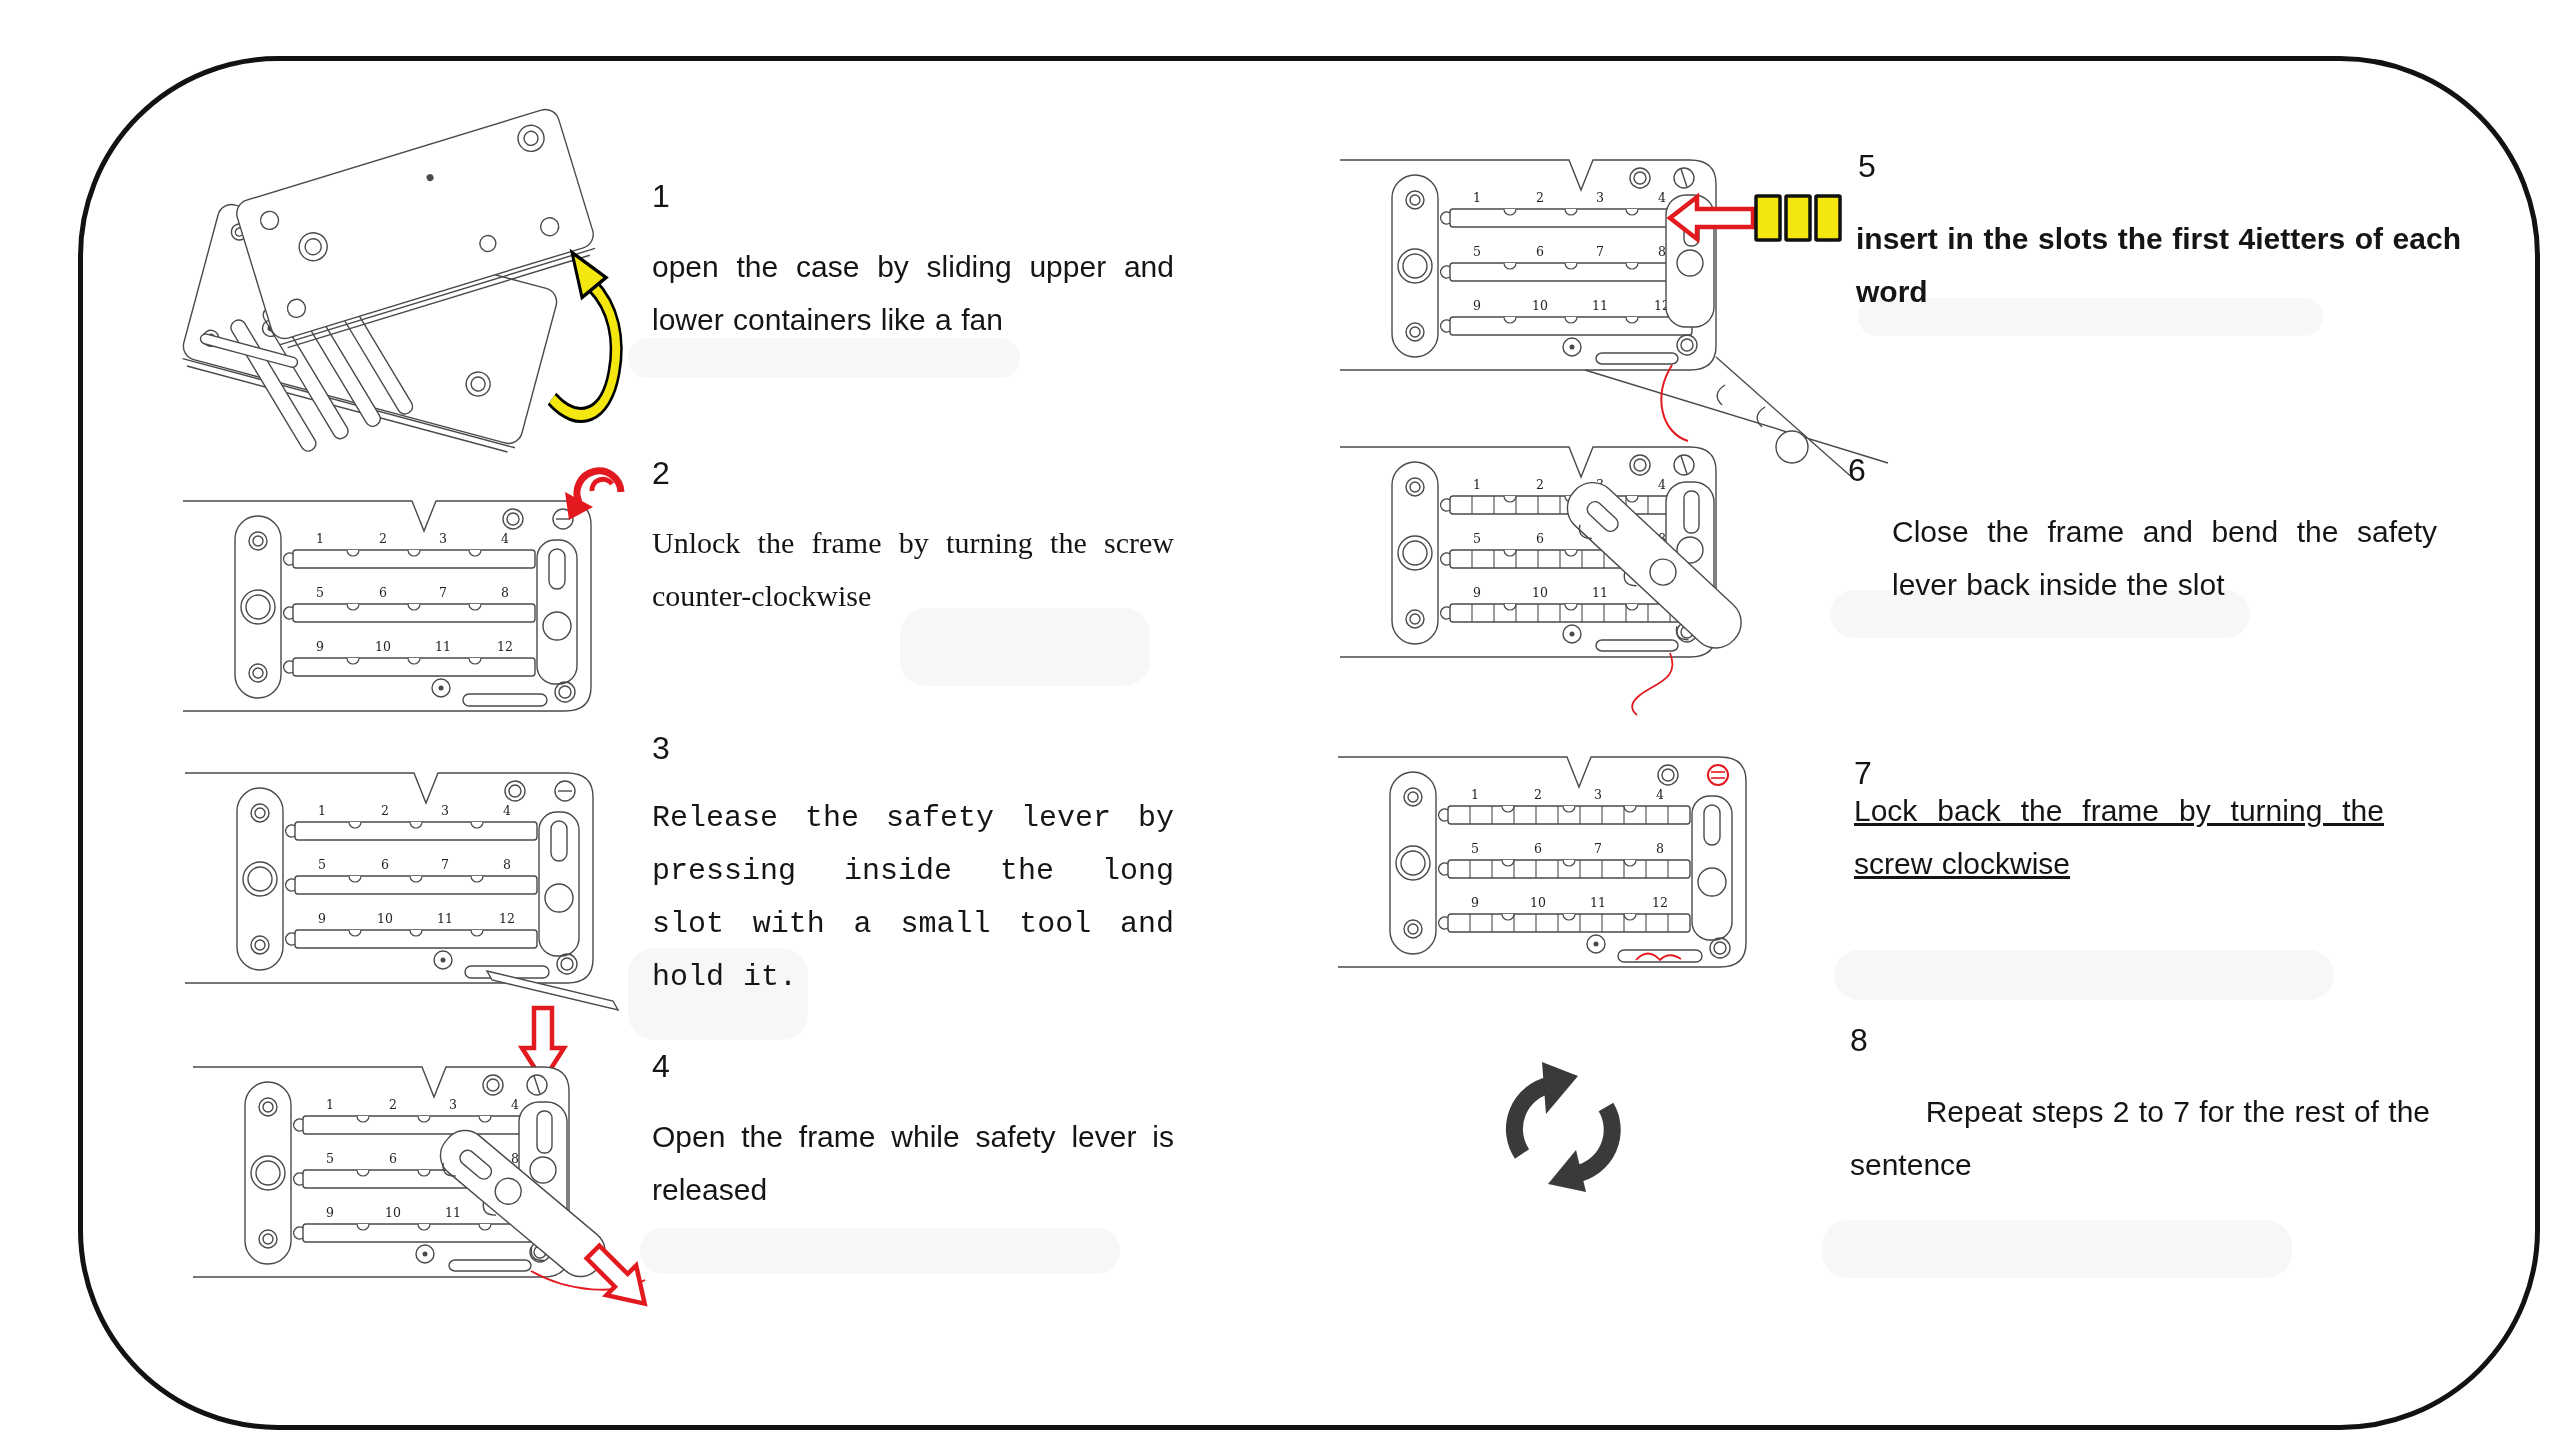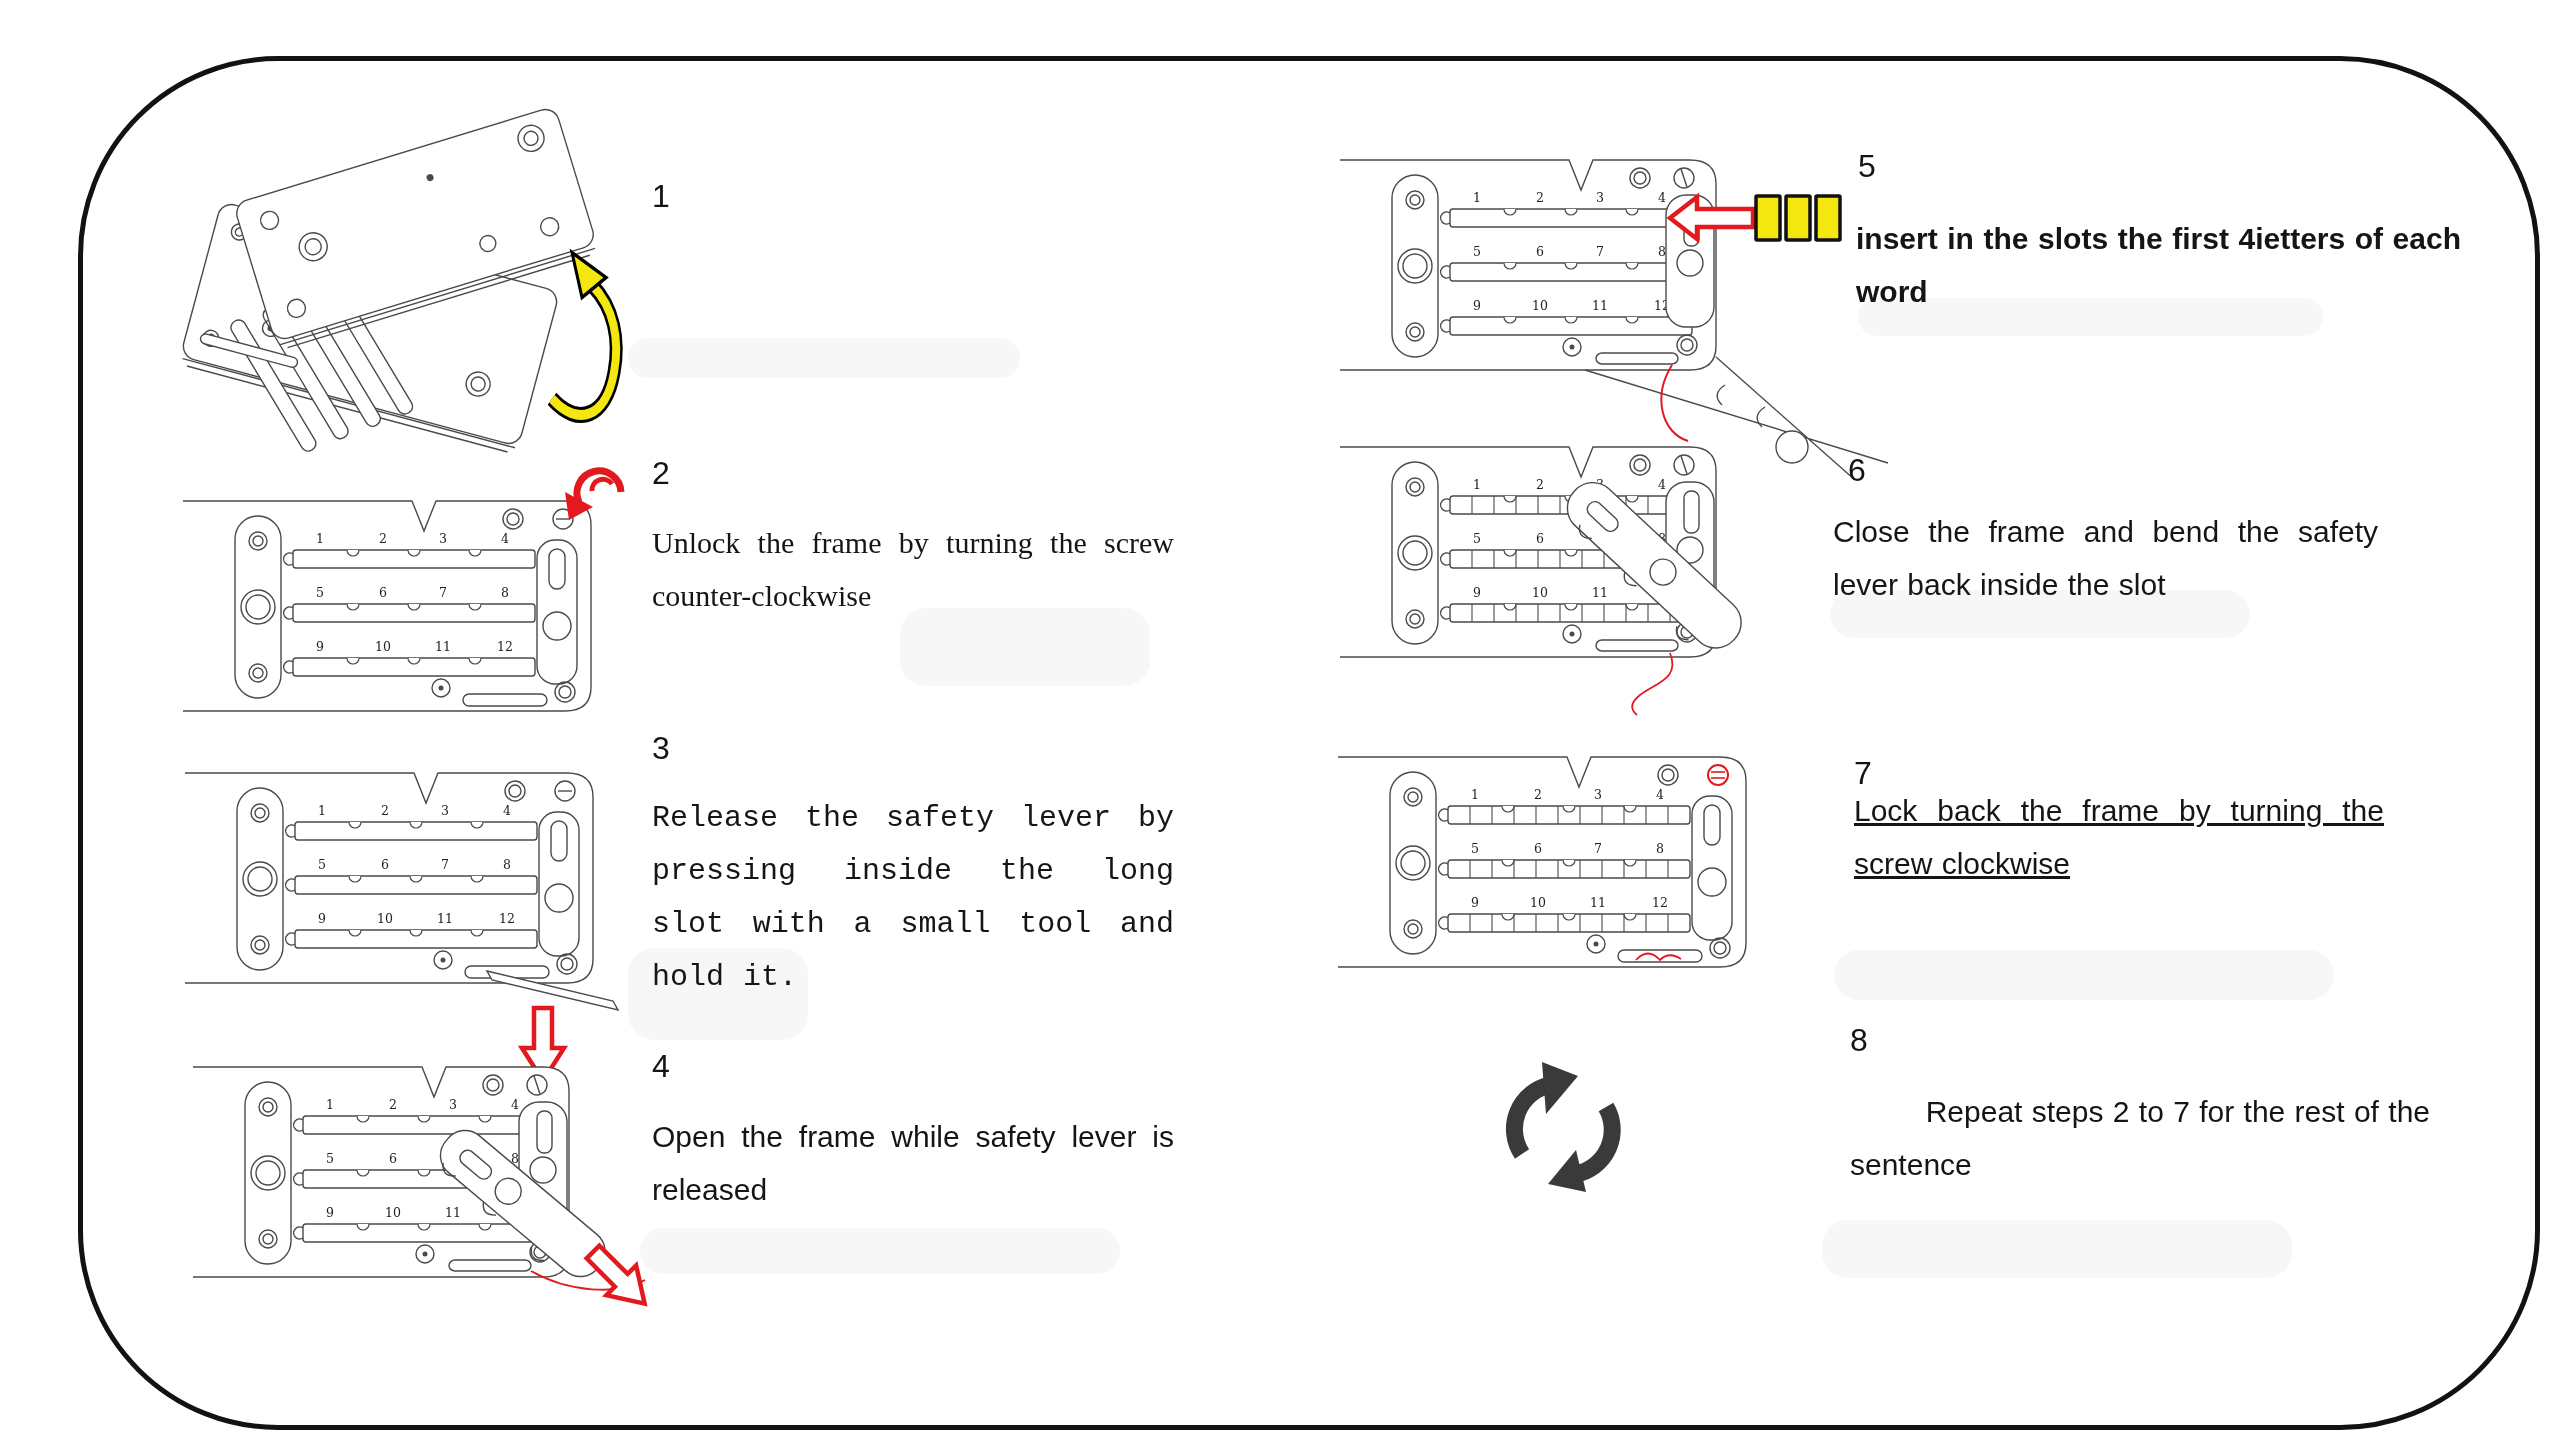--- a/index.html
+++ b/index.html
@@ -488,20 +488,21 @@
 
   <div class="num" style="left:652px;top:178px;">1</div>
   <div class="num" style="left:652px;top:455px;">2</div>
   <div class="num" style="left:652px;top:730px;">3</div>
   <div class="num" style="left:652px;top:1048px;">4</div>
   <div class="num" style="left:1858px;top:148px;">5</div>
   <div class="num" style="left:1848px;top:452px;">6</div>
   <div class="num" style="left:1854px;top:755px;">7</div>
   <div class="num" style="left:1850px;top:1022px;">8</div>
 
+  <div class="txt" style="left:652px;top:240px;width:522px;">open the case by sliding upper and lower containers like a fan</div>
   <div class="txt" style="left:652px;top:516px;width:522px;font-family:Liberation Serif, serif;">Unlock the frame by turning the screw counter-clockwise</div>
   <div class="txt" style="left:652px;top:792px;width:522px;font-family:Liberation Mono, monospace;">Release the safety lever by pressing inside the long slot with a small tool and hold it.</div>
   <div class="txt" style="left:652px;top:1110px;width:522px;">Open the frame while safety lever is released</div>
   <div class="txt" style="left:1856px;top:212px;width:605px;font-weight:bold;">insert in the slots the first 4ietters of each word</div>
-  <div class="txt" style="left:1833px;top:505px;width:545px;">Close the frame and bend the safety lever back inside the slot</div>
+  <div class="txt" style="left:1892px;top:505px;width:545px;">Close the frame and bend the safety lever back inside the slot</div>
   <div class="txt" style="left:1854px;top:784px;width:530px;text-decoration:underline;">Lock back the frame by turning the screw clockwise</div>
   <div class="txt noj" style="left:1850px;top:1085px;width:580px;">Repeat steps 2 to 7 for the rest of the sentence</div>
 </div>
 
 </body></html>

